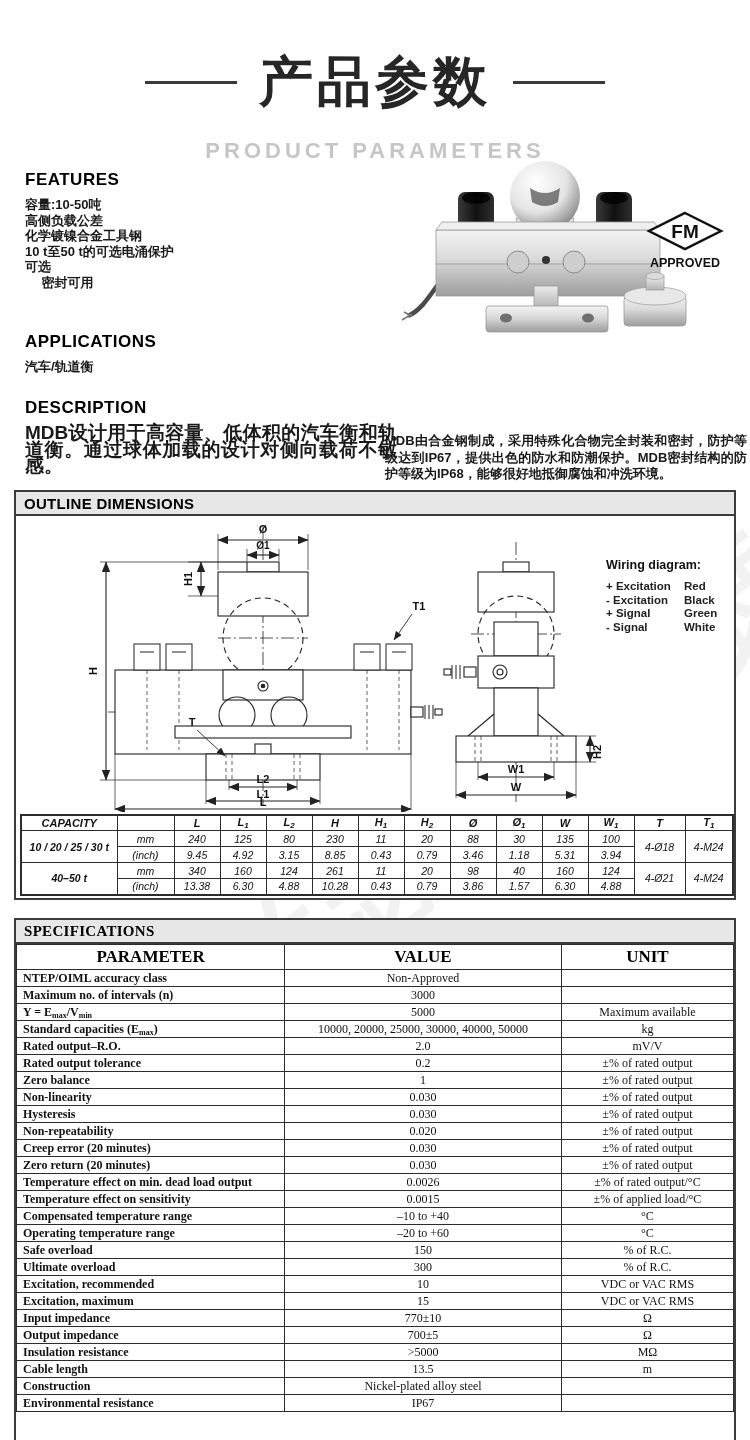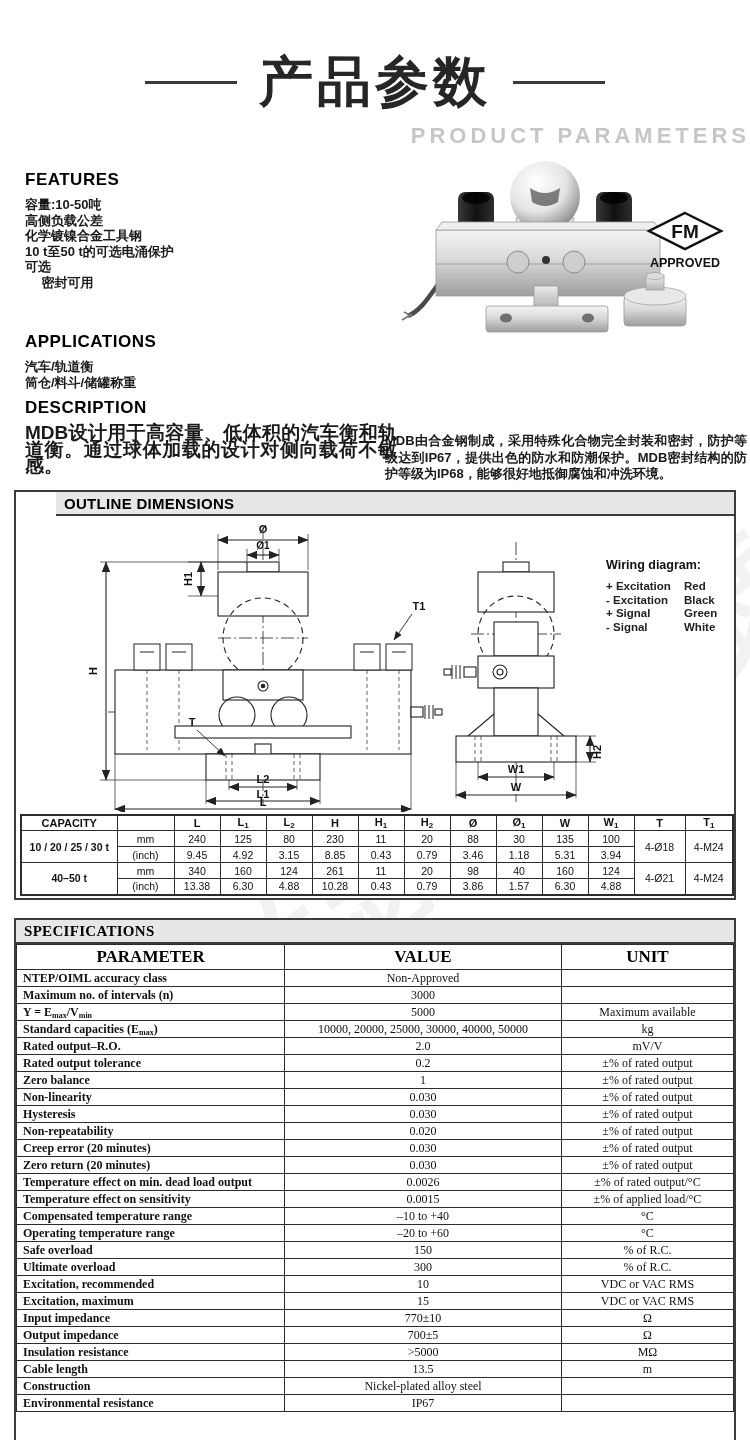--- a/index.html
+++ b/index.html
@@ -1,58 +1,58 @@
 <!DOCTYPE html>
 <html><head>
 <meta charset="utf-8">
 <style>
   * { margin:0; padding:0; box-sizing:border-box; }
   html,body { background:#ffffff; }
   body { font-family:"Liberation Sans","DejaVu Sans",sans-serif; color:#111; }
   .page { position:relative; width:750px; height:1440px; background:#fff; overflow:hidden; margin:0 auto; }
 
   
-  .title-block { position:absolute; top:46px; left:0; width:100%; text-align:right; }
+  .title-block { position:absolute; top:46px; left:0; width:100%; text-align:center; }
   .title-row { display:flex; align-items:center; justify-content:center; gap:22px; }
   .title-line { width:92px; height:3px; background:#3a3a3a; }
   .page-title { font-size:54px; font-weight:bold; color:#262626; letter-spacing:4px; }
-  .page-subtitle { margin-top:4px; font-size:22px; font-weight:bold; color:#c6c6c6; letter-spacing:4px; }
+  .page-subtitle { margin-top:19px; font-size:22px; font-weight:bold; color:#c6c6c6; letter-spacing:4px; }
 
   
   .info-block { position:absolute; left:25px; width:372px; }
   .features-block { top:170px; }
   .applications-block { top:332px; }
   .description-block { top:398px; }
   .info-heading { font-size:17px; font-weight:bold; letter-spacing:0.5px; margin-bottom:7px; color:#000; }
   .cn-line { font-size:13px; line-height:15.5px; font-weight:600; color:#1a1a1a; white-space:pre; }
   .cn-par { font-size:19px; line-height:16.5px; font-weight:600; color:#1a1a1a; text-align:justify; }
   .desc-right { position:absolute; left:385px; top:389px; width:362px; font-size:13px; line-height:16.5px; font-weight:600; color:#1a1a1a; text-align:justify;margin-top:44px; }
 
   .product-photo { position:absolute; left:398px; top:158px; width:300px; height:202px; }
   .fm-logo { position:absolute; left:646px; top:210px; width:78px; height:62px; }
 
   
   .box { position:absolute; left:14px; width:722px; border:2px solid #3c3c3c; background:#fff; }
-  .outline-box { top:490px; height:410px;padding-left:40px; }
+  .outline-box { top:490px; height:410px; }
   .specs-box  { top:918px; height:534px;font-family:Liberation Serif, serif; }
   .box-header { height:24px; background:#e7e7e7; border-bottom:2px solid #3c3c3c; font-size:15px; font-weight:bold; letter-spacing:0.3px; padding:3px 8px; color:#000; }
 
   .drawing { position:absolute; left:0px; top:26px; width:718px; height:294px; }
 
   
   .wiring { position:absolute; left:590px; top:66px; width:125px; }
   .wiring-title { font-size:12.5px; font-weight:bold; margin-bottom:8px; color:#111; }
   .wiring-row { display:grid; grid-template-columns:78px auto; font-size:11.5px; font-weight:600; color:#222; line-height:13.5px; }
 
   
   .dims-table-wrap { position:absolute; left:4px; top:322px; width:714px; }
   table { border-collapse:collapse; width:100%; table-layout:fixed; }
   .dims-table td, .dims-table th { border:1px solid #2c2c2c; text-align:center; vertical-align:middle; font-size:10.5px; padding:0 1px; height:16px; color:#111; }
   .dims-table th { font-weight:bold; font-size:11px; height:15px; }
-  .dims-table { border:2px solid #2c2c2c; }
+  .dims-table { border:2px solid #2c2c2c;font-style:italic; }
   .dims-table .cap-cell { font-weight:600; }
   sub { font-size:8px; vertical-align:-2px; }
 
   
   .specs-table { border-top:none; }
   .specs-table th { border:1px solid #2c2c2c; font-size:17px; font-weight:bold; height:25px; text-align:center; color:#000; }
   .specs-table td { border:1px solid #2c2c2c; font-size:12px; height:17px; padding:0 6px; color:#111; }
   .specs-table td.param { font-weight:bold; text-align:left; }
   .specs-table td.value, .specs-table td.unit { text-align:center; font-weight:500; }
 
@@ -153,21 +153,20 @@
   <svg class="fm-logo" viewBox="0 0 78 62">
     <polygon points="39,3 75,21 39,39 3,21" fill="#fff" stroke="#111" stroke-width="2.5"></polygon>
     <text x="39" y="28" text-anchor="middle" font-size="19" font-weight="bold" fill="#111">FM</text>
     <text x="39" y="57" text-anchor="middle" font-size="12.5" font-weight="bold" fill="#111">APPROVED</text>
   </svg>
 
   <div class="info-block applications-block">
     <div class="info-heading">APPLICATIONS</div>
     <div>
         <div class="cn-line">汽车/轨道衡</div>
-        <div class="cn-line">筒仓/料斗/储罐称重</div>
       </div>
   </div>
 
   <div class="info-block description-block">
     <div class="info-heading">DESCRIPTION</div>
     <div class="cn-par">MDB设计用于高容量、低体积的汽车衡和轨道衡。通过球体加载的设计对侧向载荷不敏感。</div>
   </div>
   <div class="desc-right">MDB由合金钢制成，采用特殊化合物完全封装和密封，防护等级达到IP67，提供出色的防水和防潮保护。MDB密封结构的防护等级为IP68，能够很好地抵御腐蚀和冲洗环境。</div>
 
   <div class="box outline-box">

